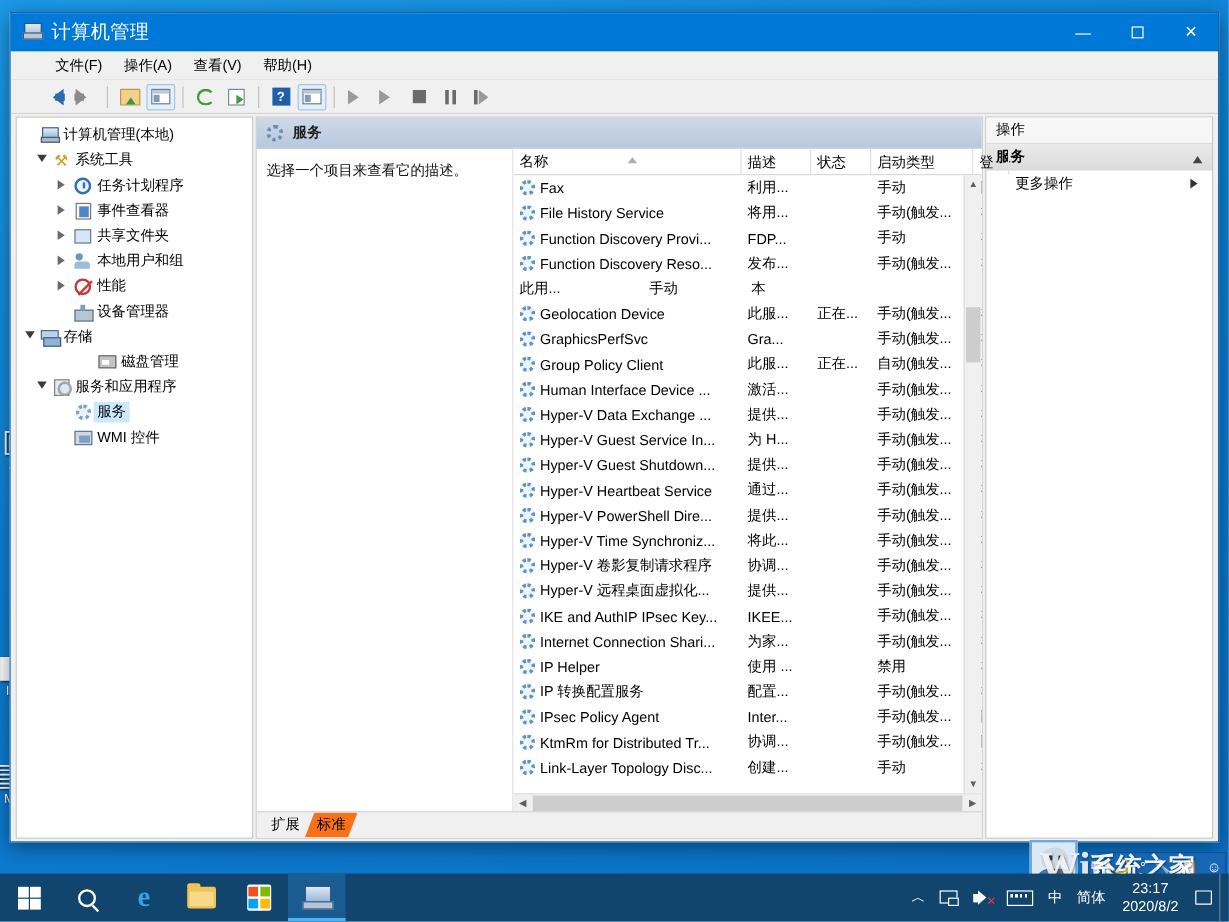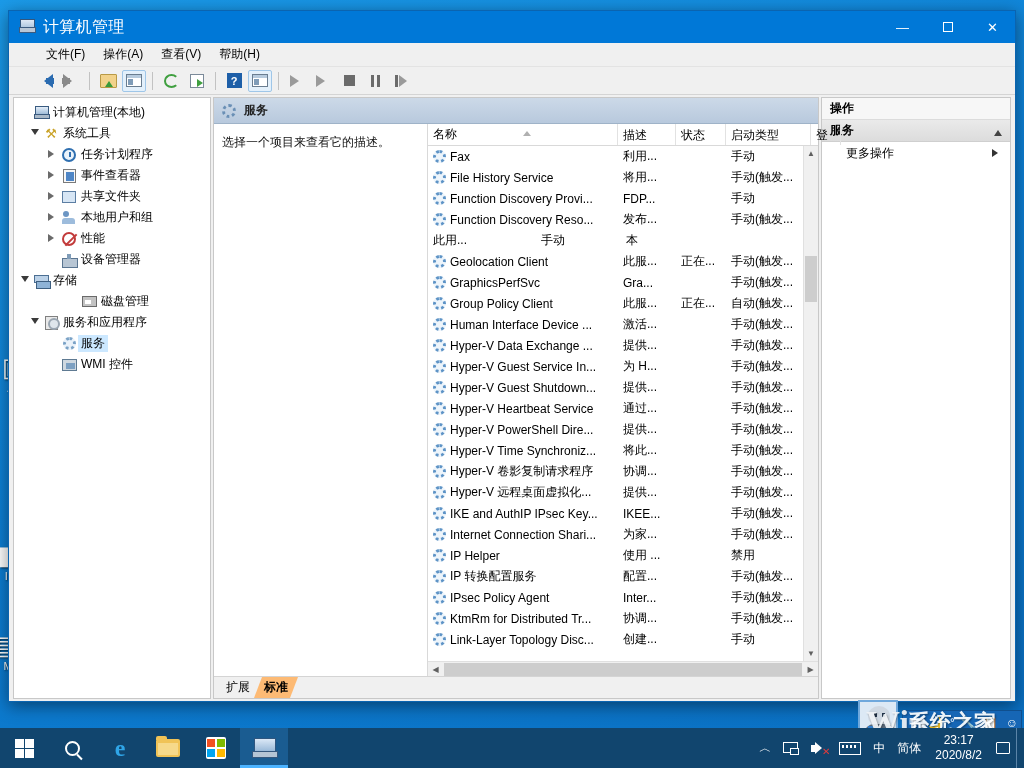--- a/index.html
+++ b/index.html
@@ -207,30 +207,30 @@
   .hscroll .thumb { flex:1 1 auto; height:13px; background:#cdcdcd; margin:0 1px;}
 
   
   #tabsrow { height: 22px; flex:0 0 22px; display: flex; align-items: flex-end;
     background:#f0f0f0; border-top:1px solid #d4d4d4; padding-left:2px; }
   .mtab {
     font-size: 12px; padding: 2px 10px 2px 10px; position: relative;
     background: #f0f0f0; color:#000; margin-right:-6px;
     clip-path: polygon(8px 0, 100% 0, calc(100% - 8px) 100%, 0 100%);
   }
-  .mtab.active { background:#fdba74; font-weight:bold; }
+  .mtab.active { background:#f97316; font-weight:normal; }
 
   
   #actpane {
     width: 190px; flex: 0 0 190px; margin: 2px 4px 2px 2px;
     border:1px solid #c8c8c8; background:#fff; display:flex; flex-direction:column;
   }
   #actpane .act-title {
     height:22px; flex:0 0 22px; background:#f7f7f7; border-bottom:1px solid #dcdcdc;
-    display:flex; align-items:center; padding-left:8px; font-size:12px; font-weight:bold;
+    display:flex; align-items:center; padding-left:8px; font-size:12px; font-weight:normal;
   }
   #actpane .act-sec {
     height:22px; flex:0 0 22px; background:linear-gradient(#eaeaea,#dcdcdc);
     display:flex; align-items:center; padding:0 8px; font-size:12px; font-weight:bold;
     border-bottom:1px solid #cfcfcf;
   }
   #actpane .act-sec .caret { margin-left:auto; width:0;height:0;
     border:4px solid transparent; border-bottom:6px solid #444; }
   .act-item { height:22px; display:flex; align-items:center; padding:0 8px 0 24px; font-size:12px; }
   .act-item .submenu { margin-left:auto; width:0;height:0; border:4px solid transparent; border-left:6px solid #333; }
@@ -569,21 +569,21 @@
                   </div>
                   <div class="lv-row">
                     <div class="c-desc">此用...</div>
                     <div class="c-state"></div>
                     <div class="c-start">手动</div>
                     <div class="c-logon">本</div>
                   </div>
                   <div class="lv-row">
                     <div class="c-name">
                       <span class="svc-ico"></span>
-                      <span>Geolocation Client</span>
+                      <span>Geolocation Device</span>
                     </div>
                     <div class="c-desc">此服...</div>
                     <div class="c-state">正在...</div>
                     <div class="c-start">手动(触发...</div>
                     <div class="c-logon">本</div>
                   </div>
                   <div class="lv-row">
                     <div class="c-name">
                       <span class="svc-ico"></span>
                       <span>GraphicsPerfSvc</span>

